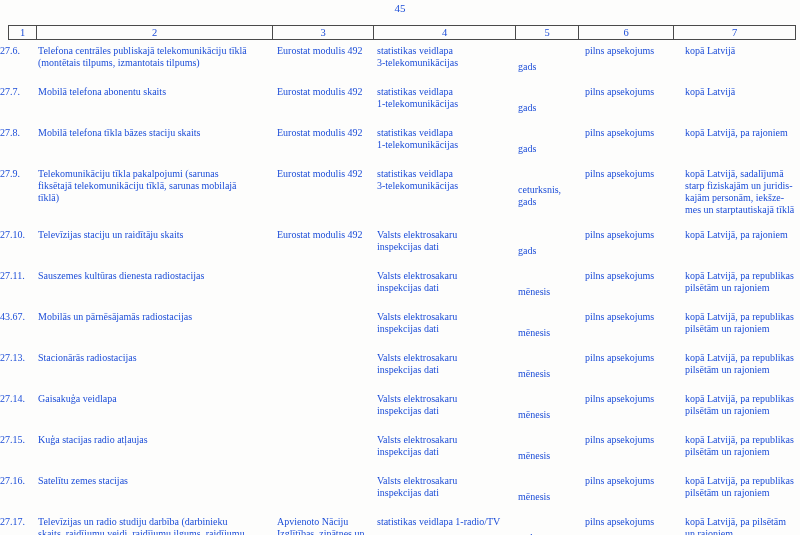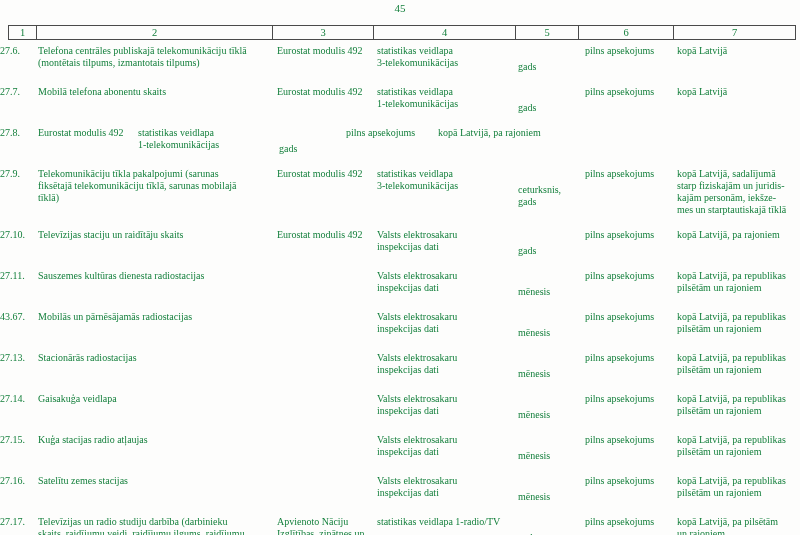--- a/index.html
+++ b/index.html
@@ -6,21 +6,21 @@
     margin: 0;
     padding: 0;
     background: #ffffff;
   }
   #page {
     position: relative;
     width: 800px;
     height: 535px;
     background: #fdfdfc;
     font-family: "Liberation Serif", "DejaVu Serif", serif;
-    color: #15803d;
+    color: #1d4ed8;
     overflow: hidden;
     text-decoration: underline;
   }
   .page-number {
     position: absolute;
     top: 2px;
     left: 0;
     width: 800px;
     text-align: center;
     font-size: 11px;
@@ -68,21 +68,21 @@
     line-height: 12px;
     white-space: pre-line;
     box-sizing: border-box;
     flex: 0 0 auto;
   }
   .cell-num         { width: 38px;  }
   .cell-description { width: 239px; }
   .cell-module      { width: 100px; }
   .cell-form        { width: 141px; }
   .cell-periodicity { width: 67px; margin-top: 16px; }
-  .cell-coverage    { width: 92px; }
+  .cell-coverage    { width: 100px; }
   .cell-scope       { width: 123px; }
 </style>
 </head>
 <body>
 
 <div id="page">
 
   <div class="page-number">45</div>
 
   <div class="thead">
@@ -112,20 +112,21 @@
         <div class="cell cell-description">Mobilā telefona abonentu skaits</div>
         <div class="cell cell-module">Eurostat modulis 492</div>
         <div class="cell cell-form">statistikas veidlapa
 1-telekomunikācijas</div>
         <div class="cell cell-periodicity">gads</div>
         <div class="cell cell-coverage">pilns apsekojums</div>
         <div class="cell cell-scope">kopā Latvijā</div>
       </div>
       <div class="row">
         <div class="cell cell-num">27.8.</div>
+        <div class="cell cell-description">Mobilā telefona tīkla bāzes staciju skaits</div>
         <div class="cell cell-module">Eurostat modulis 492</div>
         <div class="cell cell-form">statistikas veidlapa
 1-telekomunikācijas</div>
         <div class="cell cell-periodicity">gads</div>
         <div class="cell cell-coverage">pilns apsekojums</div>
         <div class="cell cell-scope">kopā Latvijā, pa rajoniem</div>
       </div>
       <div class="row">
         <div class="cell cell-num">27.9.</div>
         <div class="cell cell-description">Telekomunikāciju tīkla pakalpojumi (sarunas

